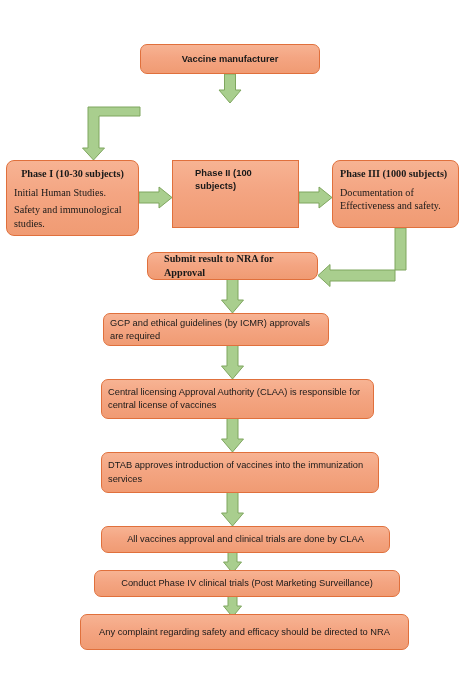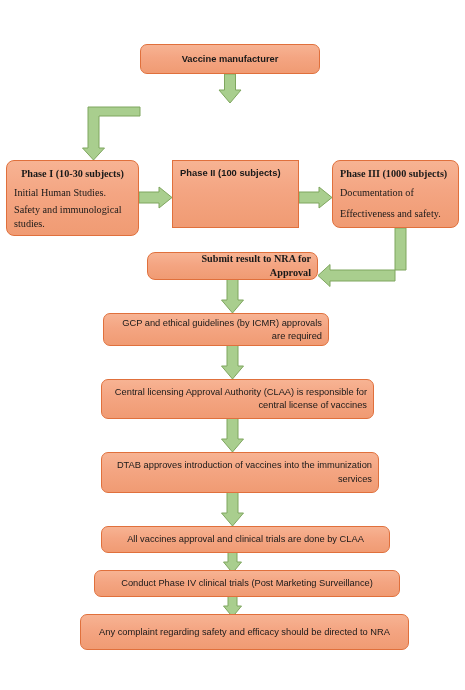--- a/index.html
+++ b/index.html
@@ -28,21 +28,21 @@
     position: absolute;
     box-sizing: border-box;
     border: 1px solid #E0703C;
     background: linear-gradient(180deg, #F7B393 0%, #F4A582 45%, #F09B73 100%);
     color: #191919;
     font-size: 9.3px;
     line-height: 1.33;
     display: flex;
     align-items: center;
     justify-content: center;
-    text-align: right;
+    text-align: left;
     padding: 12px 6px;
     border-radius: 7px;
   }
   
   .node.square {
     border-radius: 0;
     display: block;
     text-align: left;
     padding: 6px 7px 5px 7px;
   }
@@ -115,26 +115,26 @@
 
 
   <div class="node square serif" style="left:6px; top:160px; width:133px; height:76px;">
     <span class="phase-title centered">Phase I (10-30 subjects)</span>
     <span class="phase-line">Initial Human Studies.</span>
     <span class="phase-line" style="margin-bottom:0;">Safety and immunological</span>
     <span class="phase-line">studies.</span>
   </div>
 
   <div class="node square" style="left:172px; top:160px; width:127px; height:68px; font-size:9.4px;">
-    <span class="phase-title" style="margin-bottom:9px;">Phase II (100 subjects)</span>
+    <span class="phase-title" style="margin-bottom:9px;margin-left:15px;">Phase II (100 subjects)</span>
   </div>
 
   <div class="node square serif" style="left:332px; top:160px; width:127px; height:68px;">
     <span class="phase-title">Phase III (1000 subjects)</span>
-    <span class="phase-line" style="margin-bottom:8px;">Documentation of</span>
+    <span class="phase-line" style="margin-bottom:0;">Documentation of</span>
     <span class="phase-line">Effectiveness and safety.</span>
   </div>
 
   <div class="node serif" style="left:147px; top:252px; width:171px; height:28px;">
     <span style="font-weight:bold;margin-left:10px;">Submit result to NRA for Approval</span>
   </div>
 
   <div class="node" style="left:103px; top:313px; width:226px; height:33px;">
     <span>GCP and ethical guidelines (by ICMR) approvals are required</span>
   </div>

